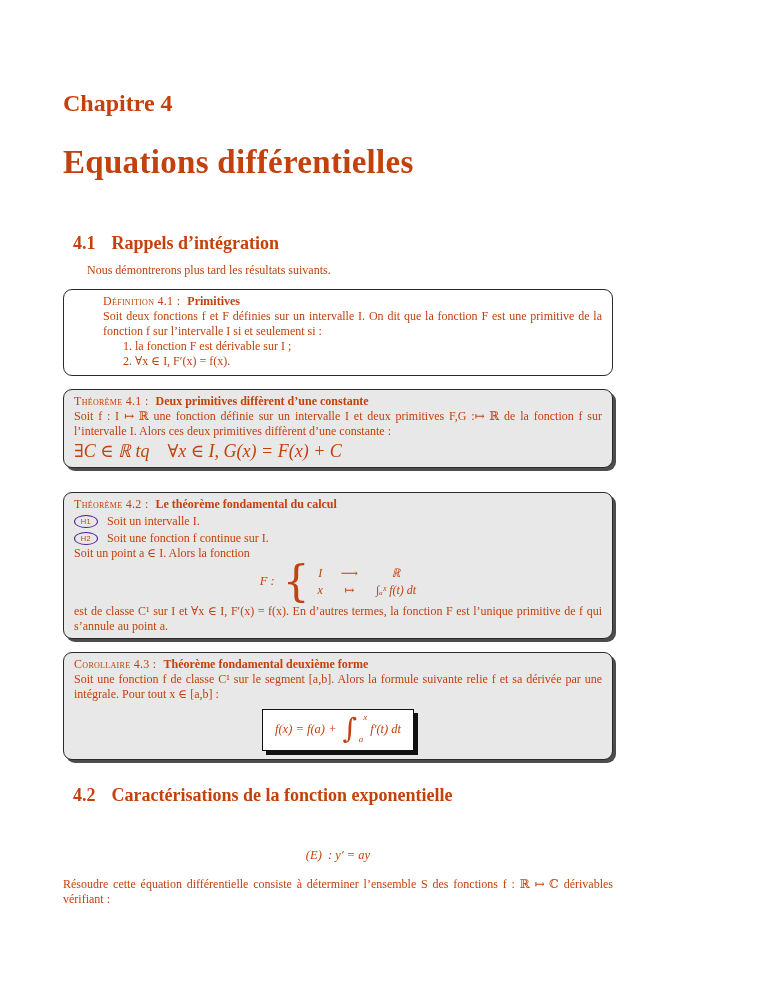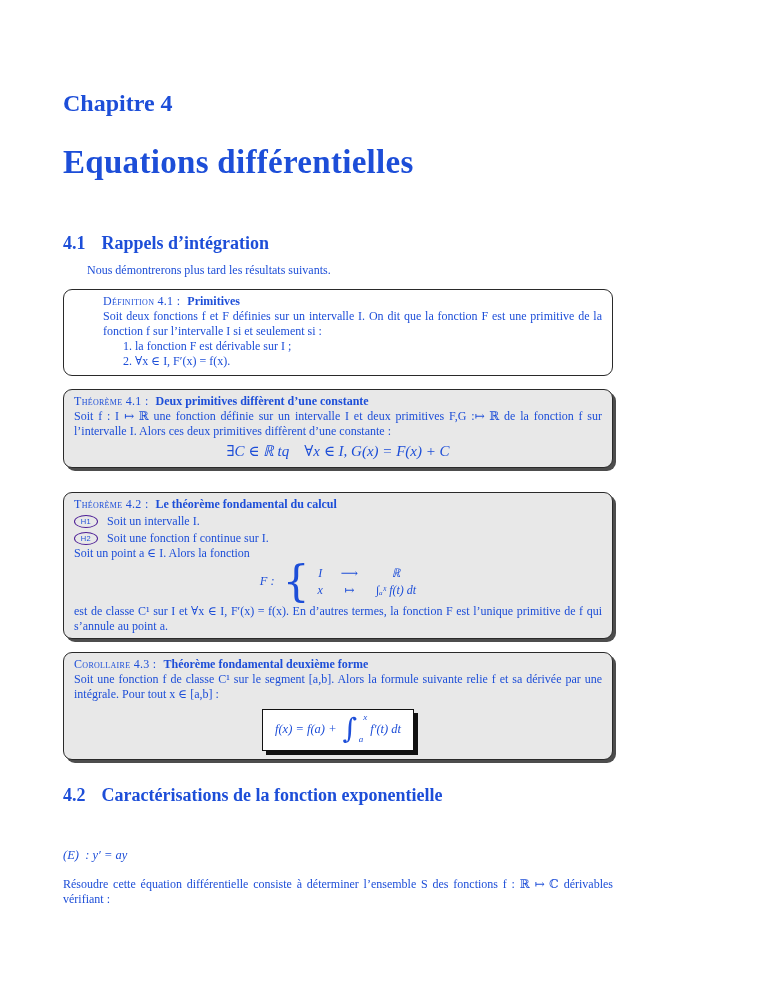--- a/index.html
+++ b/index.html
@@ -1,39 +1,39 @@
 <!DOCTYPE html>
 <html><head>
 <meta charset="utf-8">
 <style>
   html,body { margin:0; padding:0; background:#fff; }
   .page {
     position:relative; width:768px; height:994px; background:#ffffff;
-    font-family:"Liberation Serif","DejaVu Serif",serif; color:#1d4ed8;
+    font-family:"Liberation Serif","DejaVu Serif",serif; color:#c2410c;
     overflow:hidden;
   }
   .abs { position:absolute; }
 
   .chapter-label { left:63px; top:90px; font-size:24px; font-weight:bold; }
   .doc-title { left:63px; top:144px; font-size:33px; font-weight:bold; letter-spacing:0.3px; }
-  .section-heading { left:63px; font-size:18px; font-weight:bold; }
+  .section-heading { left:73px; font-size:18px; font-weight:bold; }
   .sec-num { margin-right:16px; }
   .intro { left:63px; top:263px; font-size:12px;margin-left:24px; }
 
   .box {
     position:absolute; left:63px; width:550px; box-sizing:border-box;
     border:1.3px solid #2a2a2a; border-radius:9px;
     padding:4px 10px 6px; font-size:12px; line-height:15px; background:#fff;
   }
   .box.gray { background:#e8e8e8; box-shadow:3px 3px 0 #4d4d4d; }
   .box-label { font-variant:small-caps; letter-spacing:0.3px; }
   .box-name { font-weight:bold; margin-left:7px; }
   .just { text-align:justify; }
   .list-item { margin-left:20px; }
-  .formula { text-align:center; font-style:italic; white-space:pre; margin-top:5px; font-size:15px; }
+  .formula { text-align:left; font-style:italic; white-space:pre; margin-top:5px; font-size:18px; }
 
   .hyp-line { margin-top:2px; }
   .hbadge {
     display:inline-block; width:24px; height:13px; box-sizing:border-box;
     border:1px solid #4c1d95; border-radius:50%;
     font-family:"Liberation Sans","DejaVu Sans",sans-serif;
     font-size:7.5px; line-height:11px; text-align:center; letter-spacing:0.5px;
     vertical-align:1px; margin-right:9px;
   }
 
@@ -51,21 +51,21 @@
     border:1.2px solid #111; box-shadow:4px 4px 0 #111;
     padding:3px 12px 5px; font-style:italic; font-size:12.5px;
   }
   .int-wrap { position:relative; display:inline-block; margin:0 3px 0 6px; padding:0 10px 0 0; }
   .int { font-size:28px; font-style:normal; line-height:32px; display:inline-block; font-family:"DejaVu Serif",serif; }
   .int-sup { position:absolute; top:-3px; right:0px; font-size:9px; }
   .int-sub { position:absolute; bottom:-2px; right:4px; font-size:9px; }
 
   .para { left:63px; width:550px; font-size:12px; line-height:15px; }
   .fill { text-align:justify; text-align-last:justify; }
-  .eq { left:63px; width:550px; text-align:left; font-style:italic; font-size:12.5px; white-space:pre; }
+  .eq { left:63px; width:550px; text-align:center; font-style:italic; font-size:12.5px; white-space:pre; }
 </style>
 </head>
 <body>
 
 <div class="page">
 
   <div class="abs chapter-label">Chapitre 4</div>
   <div class="abs doc-title">Equations différentielles</div>
 
   <div class="abs section-heading" style="top:233px;">

